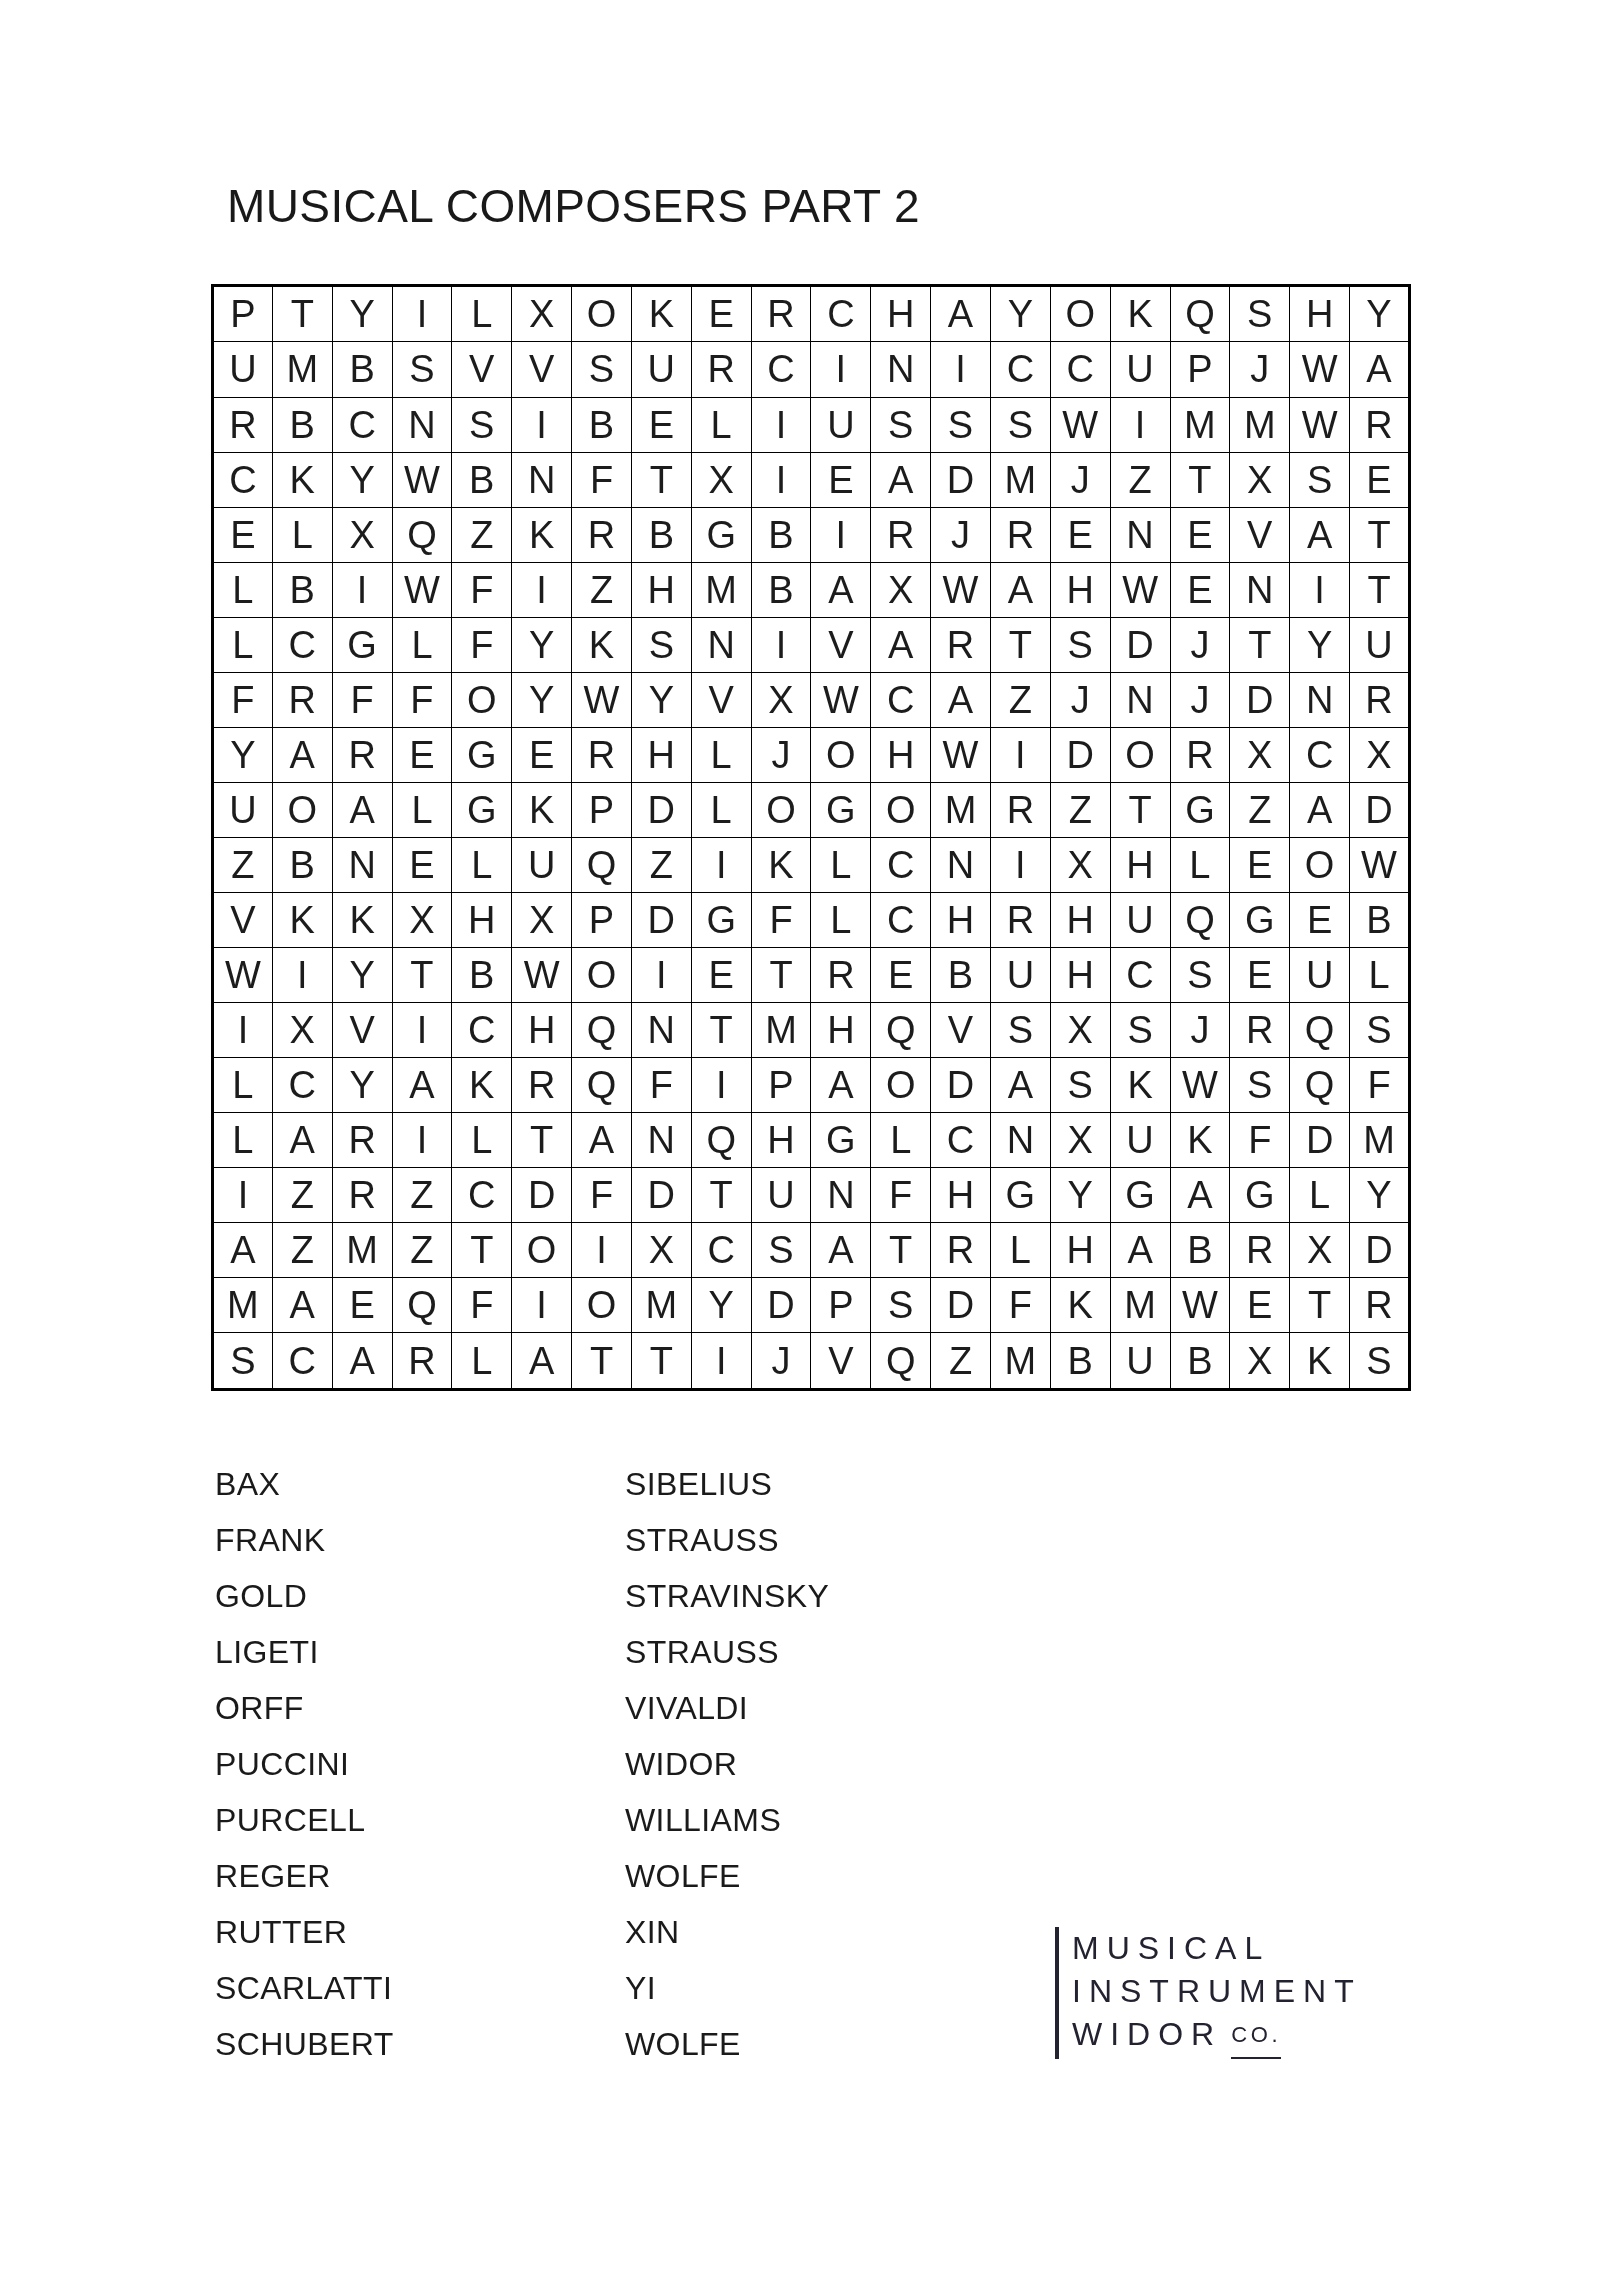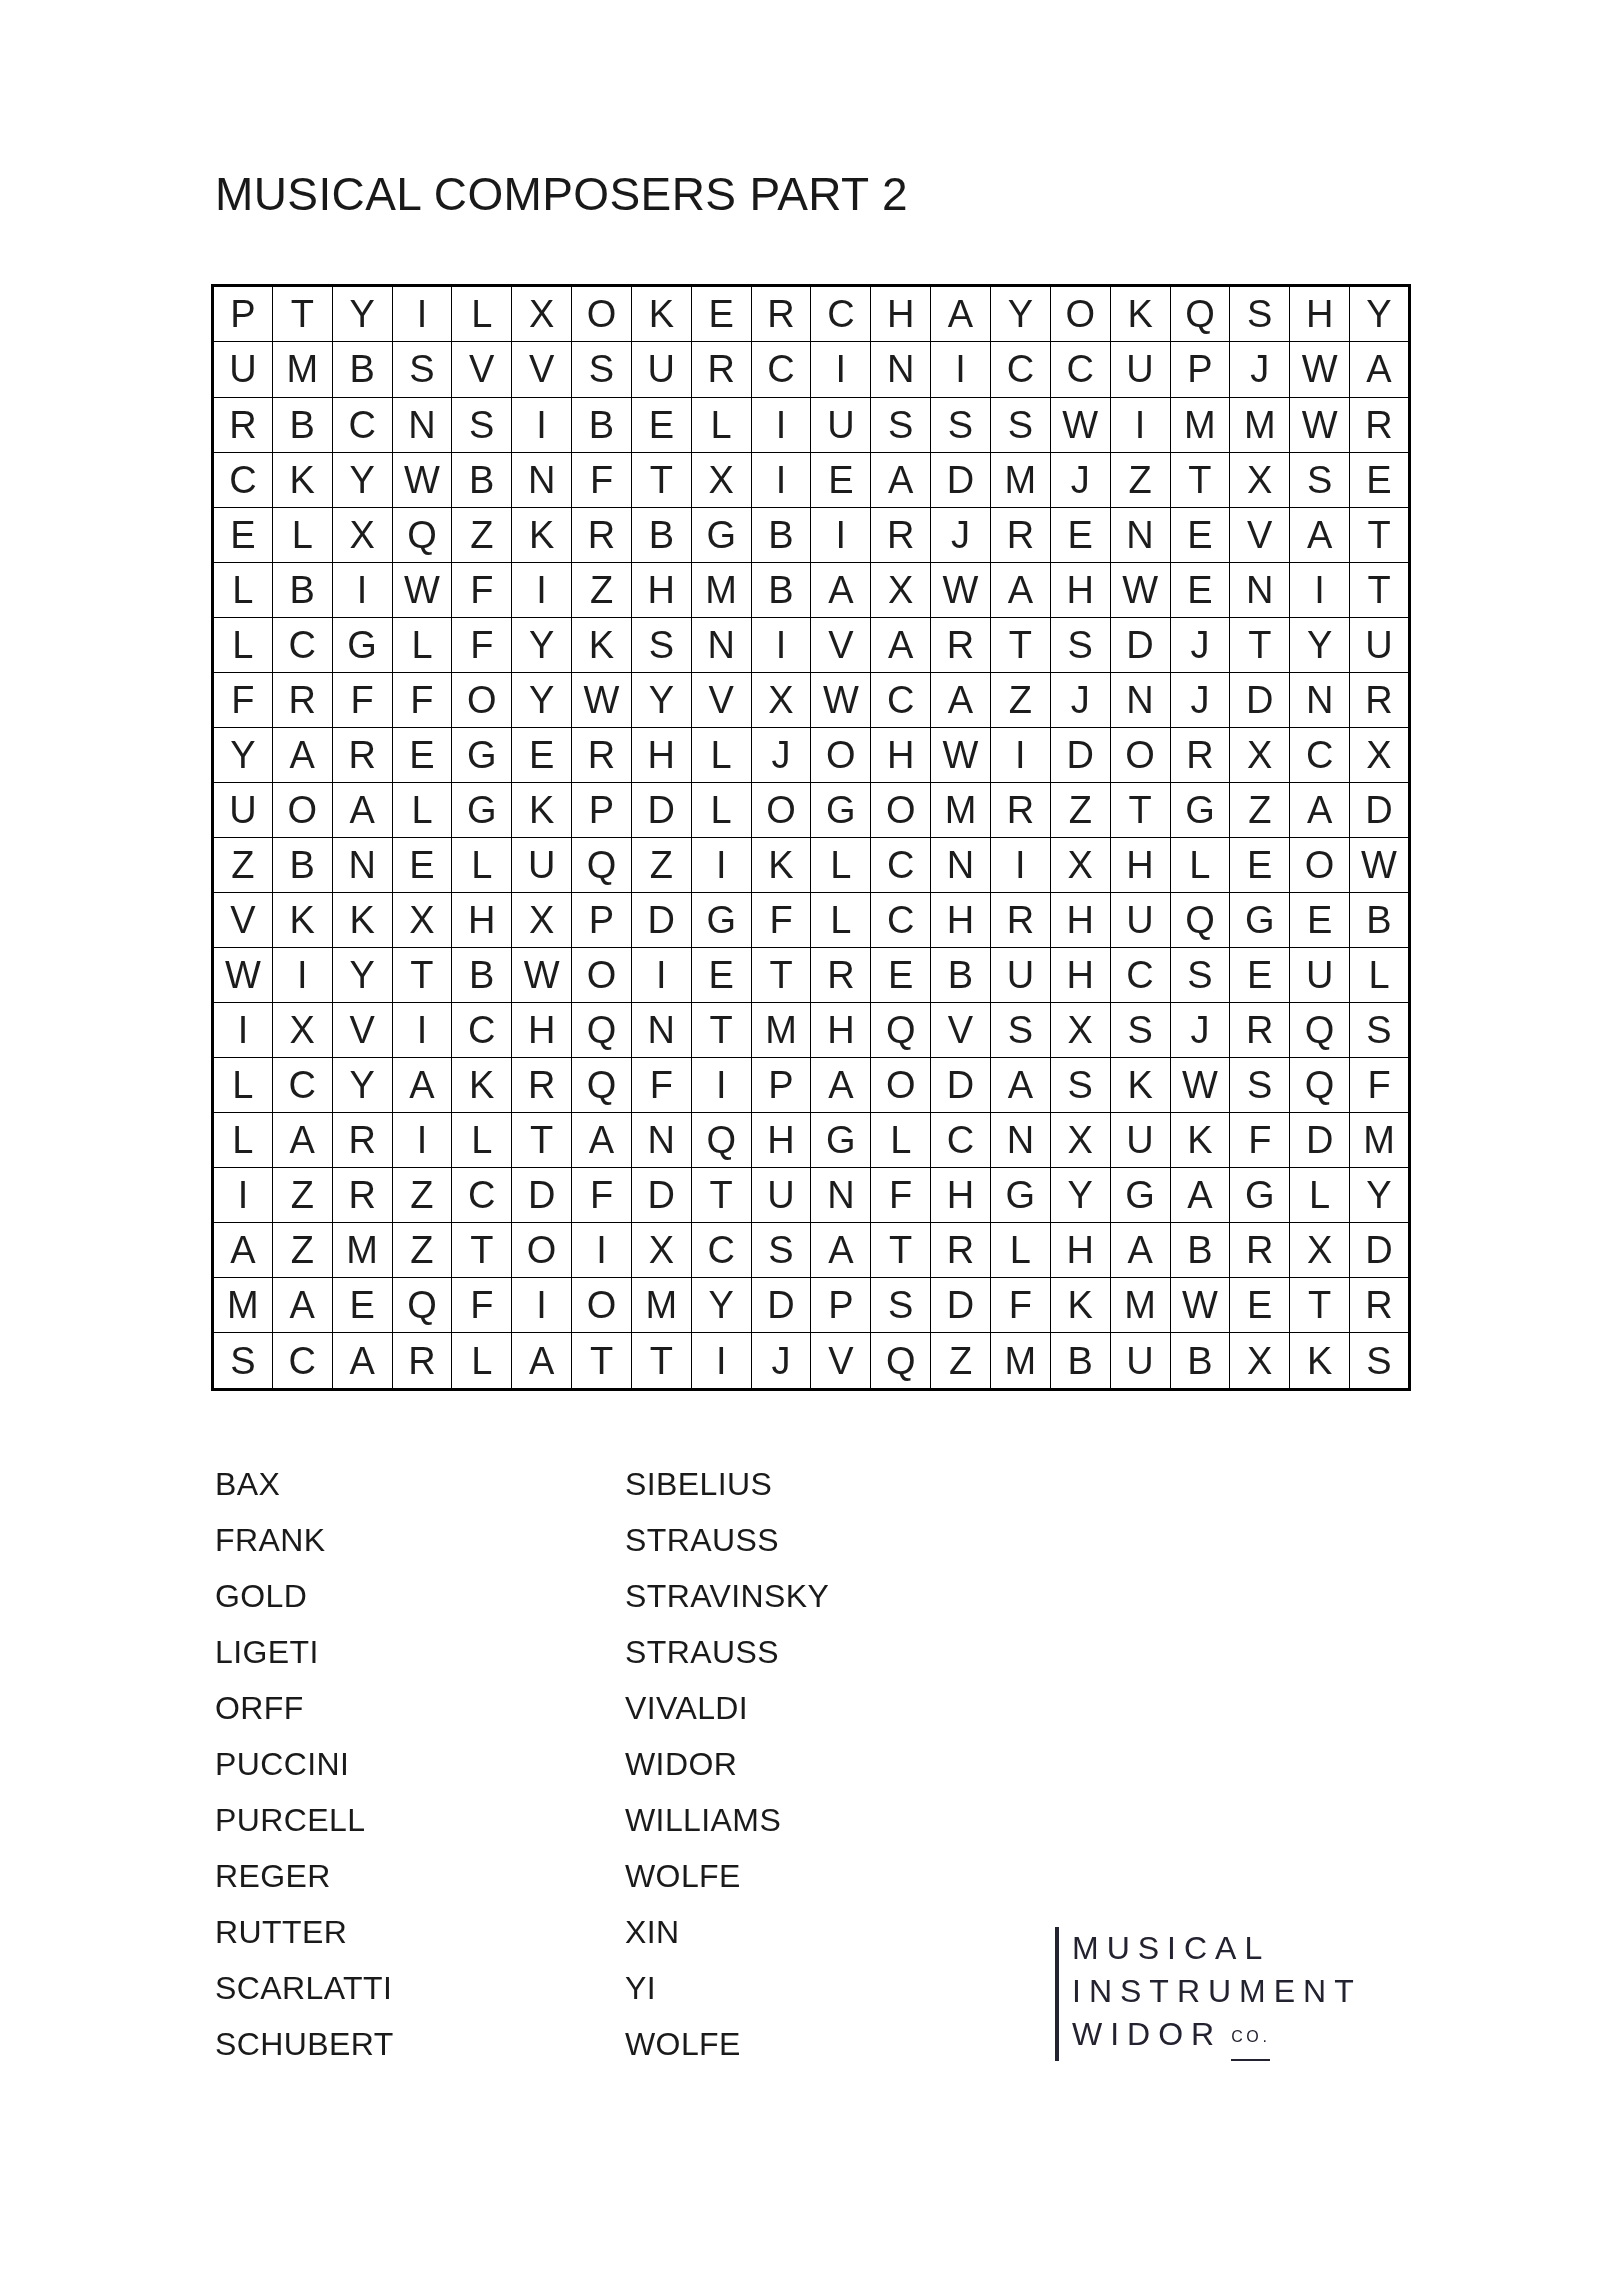--- a/index.html
+++ b/index.html
@@ -10,21 +10,21 @@
     background: #ffffff;
     position: relative;
     overflow: hidden;
     font-family: "Liberation Sans", "DejaVu Sans", sans-serif;
   }
 
   .title {
     position: absolute;
     left: 215px;
     top: 167px;
-    margin: 0;
+    margin: 12px;
     font-size: 46px;
     font-weight: 400;
     color: #191919;
     letter-spacing: 0.4px;
     white-space: nowrap;
   }
 
   table.grid {
     position: absolute;
     left: 211px;
@@ -78,21 +78,21 @@
     font-weight: normal;
     font-size: 32px;
     line-height: 43px;
     letter-spacing: 8px;
     color: #232230;
     white-space: nowrap;
   }
   .logo-line { white-space: nowrap; }
   .logo-co {
     display: inline-block;
-    font-size: 16px;
+    font-size: 22px;
     letter-spacing: 3.6px;
     border-bottom: 2.7px solid #232230;
     padding-bottom: 0.9px;
     margin-left: 9px;
     vertical-align: 2.7px;
   }
 </style>
 </head>
 <body>
 

